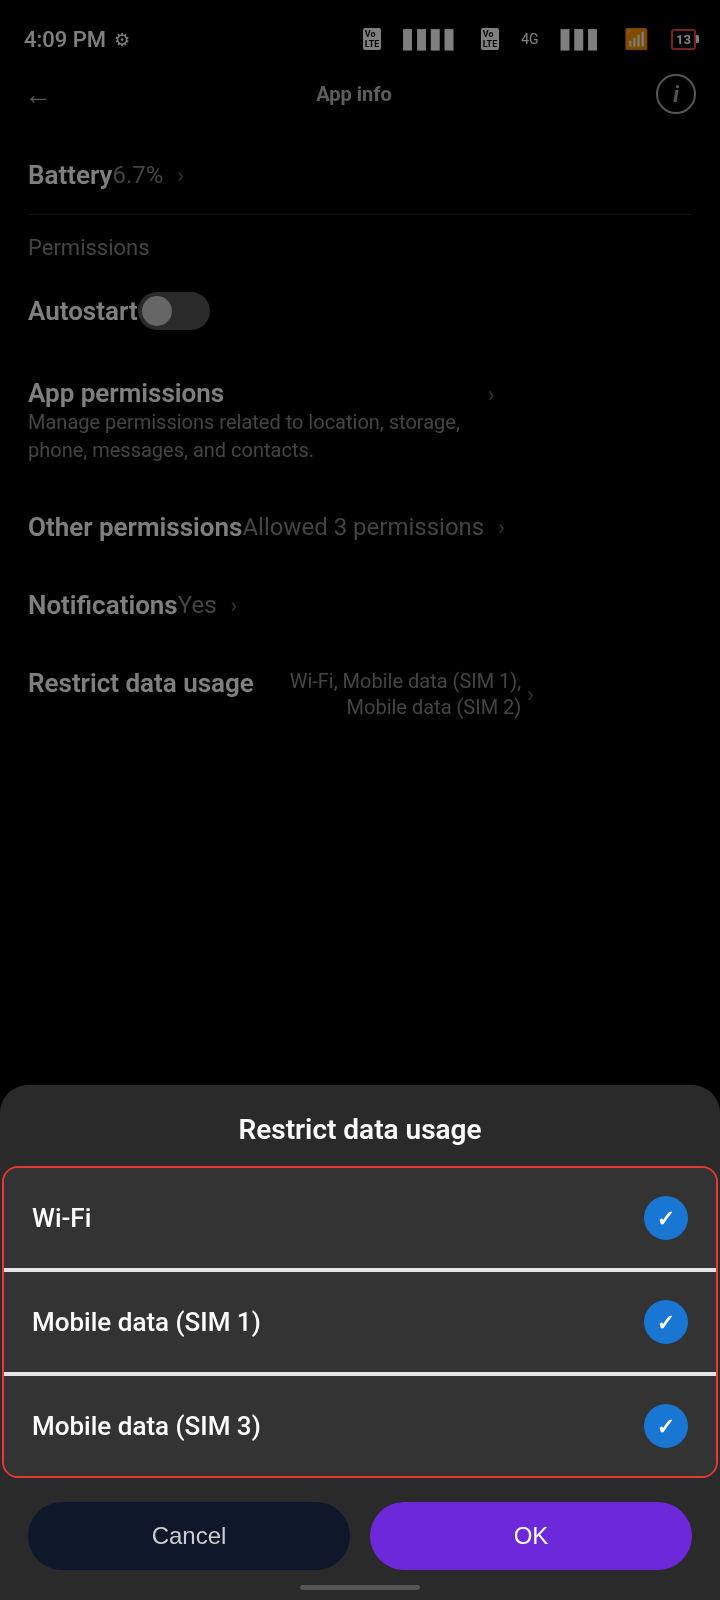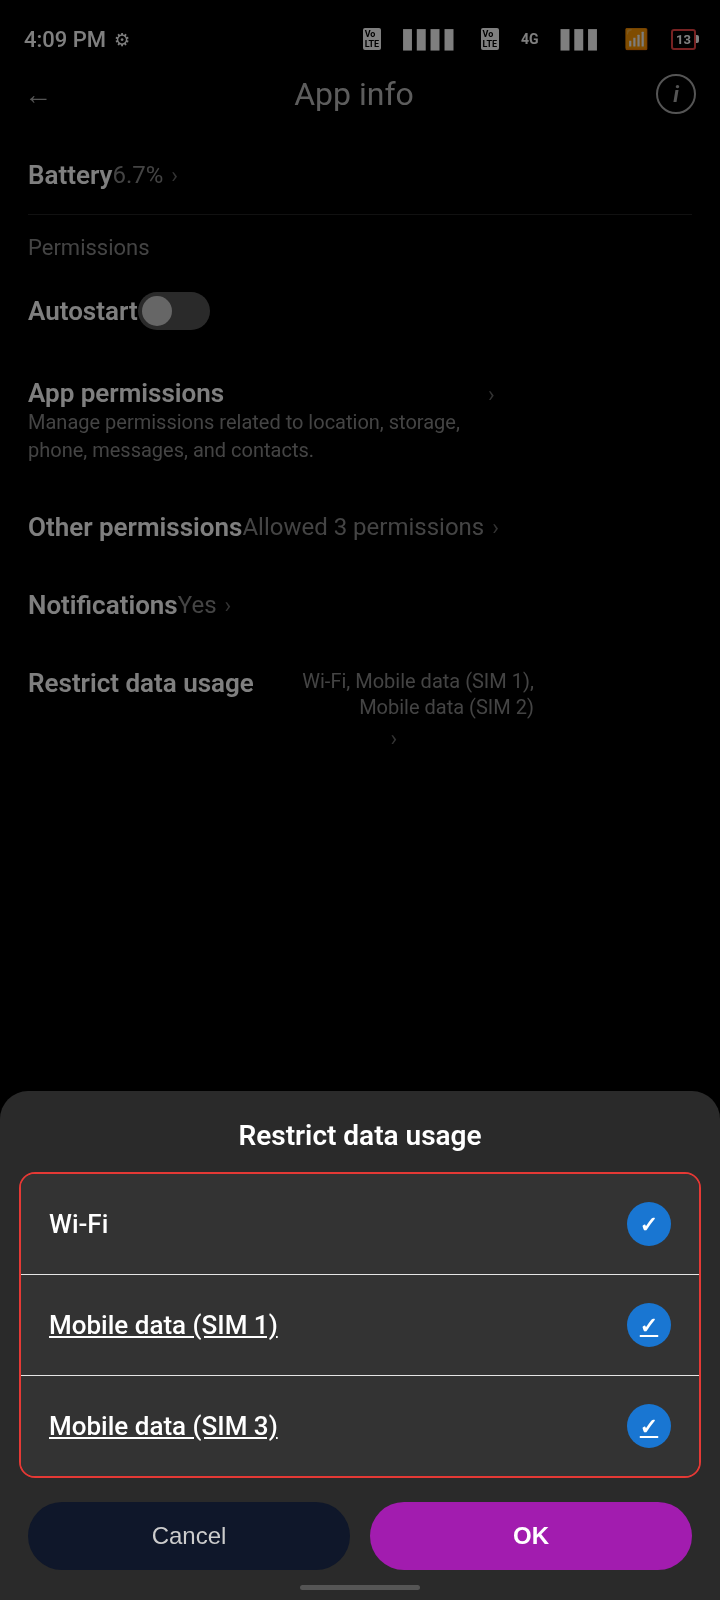--- a/index.html
+++ b/index.html
@@ -76,23 +76,23 @@
       justify-content: space-between;
       padding: 16px 24px 20px 24px;
       height: 80px;
     }
     .app-bar-back {
       font-size: 28px;
       color: #aaa;
       cursor: pointer;
     }
     .app-bar-title {
-      font-size: 32px;
+      font-size: 20px;
       color: #bbb;
-      font-weight: 400;
+      font-weight: 700;
       text-align: right;
     }
     .app-bar-info {
       width: 40px;
       height: 40px;
       border-radius: 50%;
       border: 2px solid #aaa;
       display: flex;
       align-items: center;
       justify-content: center;
@@ -110,21 +110,21 @@
       padding: 24px 28px;
     }
     .list-item-label {
       font-size: 26px;
       font-weight: 600;
       color: #fff;
     }
     .list-item-value {
       display: flex;
       align-items: center;
-      gap: 8px;
+      gap: 14px;
       color: #888;
       font-size: 24px;
     }
     .chevron {
       color: #666;
       font-size: 22px;
     }
 
     .divider {
       height: 1px;
@@ -194,34 +194,33 @@
     .bottom-sheet-title {
       text-align: center;
       font-size: 28px;
       font-weight: 600;
       color: #fff;
       padding: 28px 24px 20px 24px;
     }
     .bottom-sheet-list {
       border: 2.5px solid #e53935;
       border-radius: 16px;
-      margin: 0 19px;
+      margin: 0 2px;
       overflow: hidden;
     }
     .bs-item {
       display: flex;
       align-items: center;
       justify-content: space-between;
       padding: 28px 28px;
       background: #333;
       cursor: pointer;
     }
     .bs-item + .bs-item {
-      border-top: 1px solid #e5e5e5;
-      text-decoration: underline;
+      border-top: 4px solid #e5e5e5;
     }
     .bs-item-label {
       font-size: 26px;
       color: #fff;
       font-weight: 500;
     }
     .check-circle {
       width: 44px;
       height: 44px;
       border-radius: 50%;
@@ -251,24 +250,24 @@
       font-size: 24px;
       font-weight: 500;
       text-align: center;
       cursor: pointer;
       border: none;
     }
     .btn-ok {
       flex: 1;
       padding: 20px;
       border-radius: 50px;
-      background: #a21caf;
+      background: #6d28d9;
       color: #fff;
       font-size: 24px;
-      font-weight: 700;
+      font-weight: 400;
       text-align: center;
       cursor: pointer;
       border: none;
     }
 
     
     .home-indicator {
       position: absolute;
       bottom: 10px;
       left: 50%;
@@ -285,21 +284,21 @@
 
 <div class="status-bar">
   <div class="status-left">
     <span>4:09 PM</span>
     <span style="font-size:18px;">⚙</span>
   </div>
   <div class="status-right">
     <span class="volte-badge">Vo<br>LTE</span>
     <span style="font-size:18px; color:#fff;">▋▋▋▋</span>
     <span class="volte-badge">Vo<br>LTE</span>
-    <span style="font-size:14px; color:#fff; font-weight:bold;">4G</span>
+    <span style="font-size:14px; color:#fff; font-weight:normal;">4G</span>
     <span style="font-size:18px; color:#fff;">▋▋▋</span>
     <span style="font-size:20px;">📶</span>
     <div class="battery-box">
       <span>13</span>
     </div>
   </div>
 </div>
 
 <div class="app-bar">
   <span class="app-bar-back">←</span>
@@ -348,21 +347,21 @@
   <span class="list-item-label">Notifications</span>
   <div class="list-item-value">
     <span>Yes</span>
     <span class="chevron">›</span>
   </div>
 </div>
 
 <div class="list-item" style="align-items: flex-start;">
   <span class="list-item-label">Restrict data usage</span>
   <div class="list-item-value" style="max-width:280px; text-align: right; flex-direction: column; align-items: flex-end; gap:2px;">
-    <div style="display:flex; align-items:center; gap:6px;flex-direction:column;">
+    <div style="display:flex; align-items:center; gap:6px;">
       <span style="font-size:20px; color:#888; text-align:right; line-height:1.3;">Wi-Fi, Mobile data (SIM 1), Mobile data (SIM 2)</span>
       <span class="chevron">›</span>
     </div>
   </div>
 </div>
 
 <div class="overlay"></div>
 
 <div class="bottom-sheet">
   <div class="bottom-sheet-title">Restrict data usage</div>

